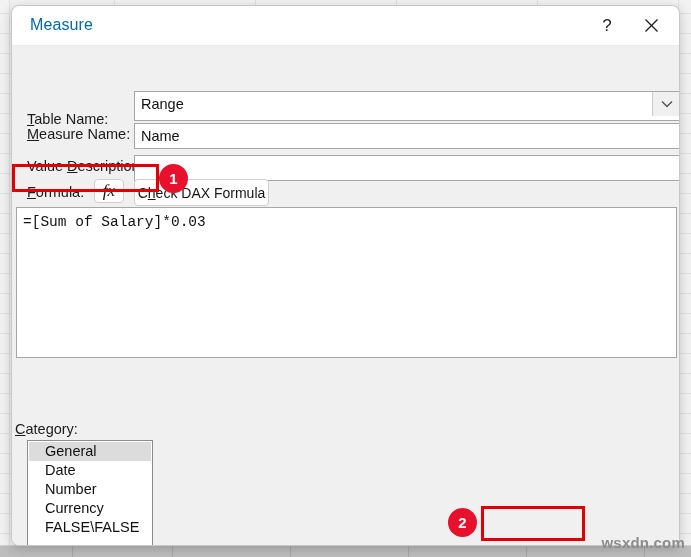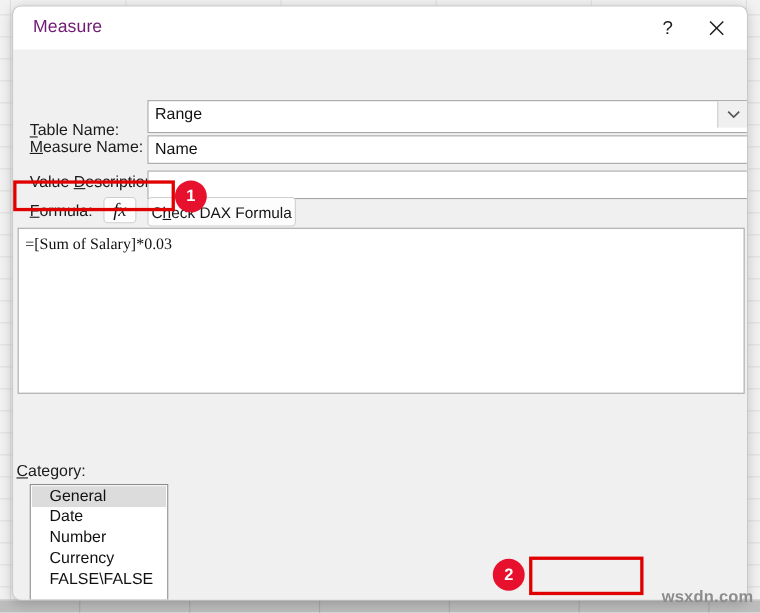--- a/index.html
+++ b/index.html
@@ -77,21 +77,21 @@
     height: 39px;
     background: #ffffff;
     border-radius: 7px 7px 0 0;
     border-bottom: 1px solid #ececec;
   }
   .title-text {
     position: absolute;
     left: 18px;
     top: 10px;
     font-size: 16px;
-    color: #701a75;
+    color: #0369a1;
     letter-spacing: 0.1px;
   }
   .tb-btn {
     position: absolute;
     top: 0;
     height: 39px;
     width: 44px;
     display: flex;
     align-items: center;
     justify-content: center;
@@ -200,21 +200,21 @@
     background: #ffffff;
     border: 1px solid #a6a6a6;
     box-sizing: border-box;
     padding: 4px 6px;
     font-size: 14.5px;
     color: #111111;
     line-height: 20px;
     white-space: pre-wrap;
     overflow: hidden;
     resize: none;
-    font-family: Liberation Serif, serif;
+    font-family: Liberation Mono, monospace;
     outline: none;
   }
 
   
   #category-label {
     left: 3px;
     top: 375px;
   }
   #category-list {
     position: absolute;

